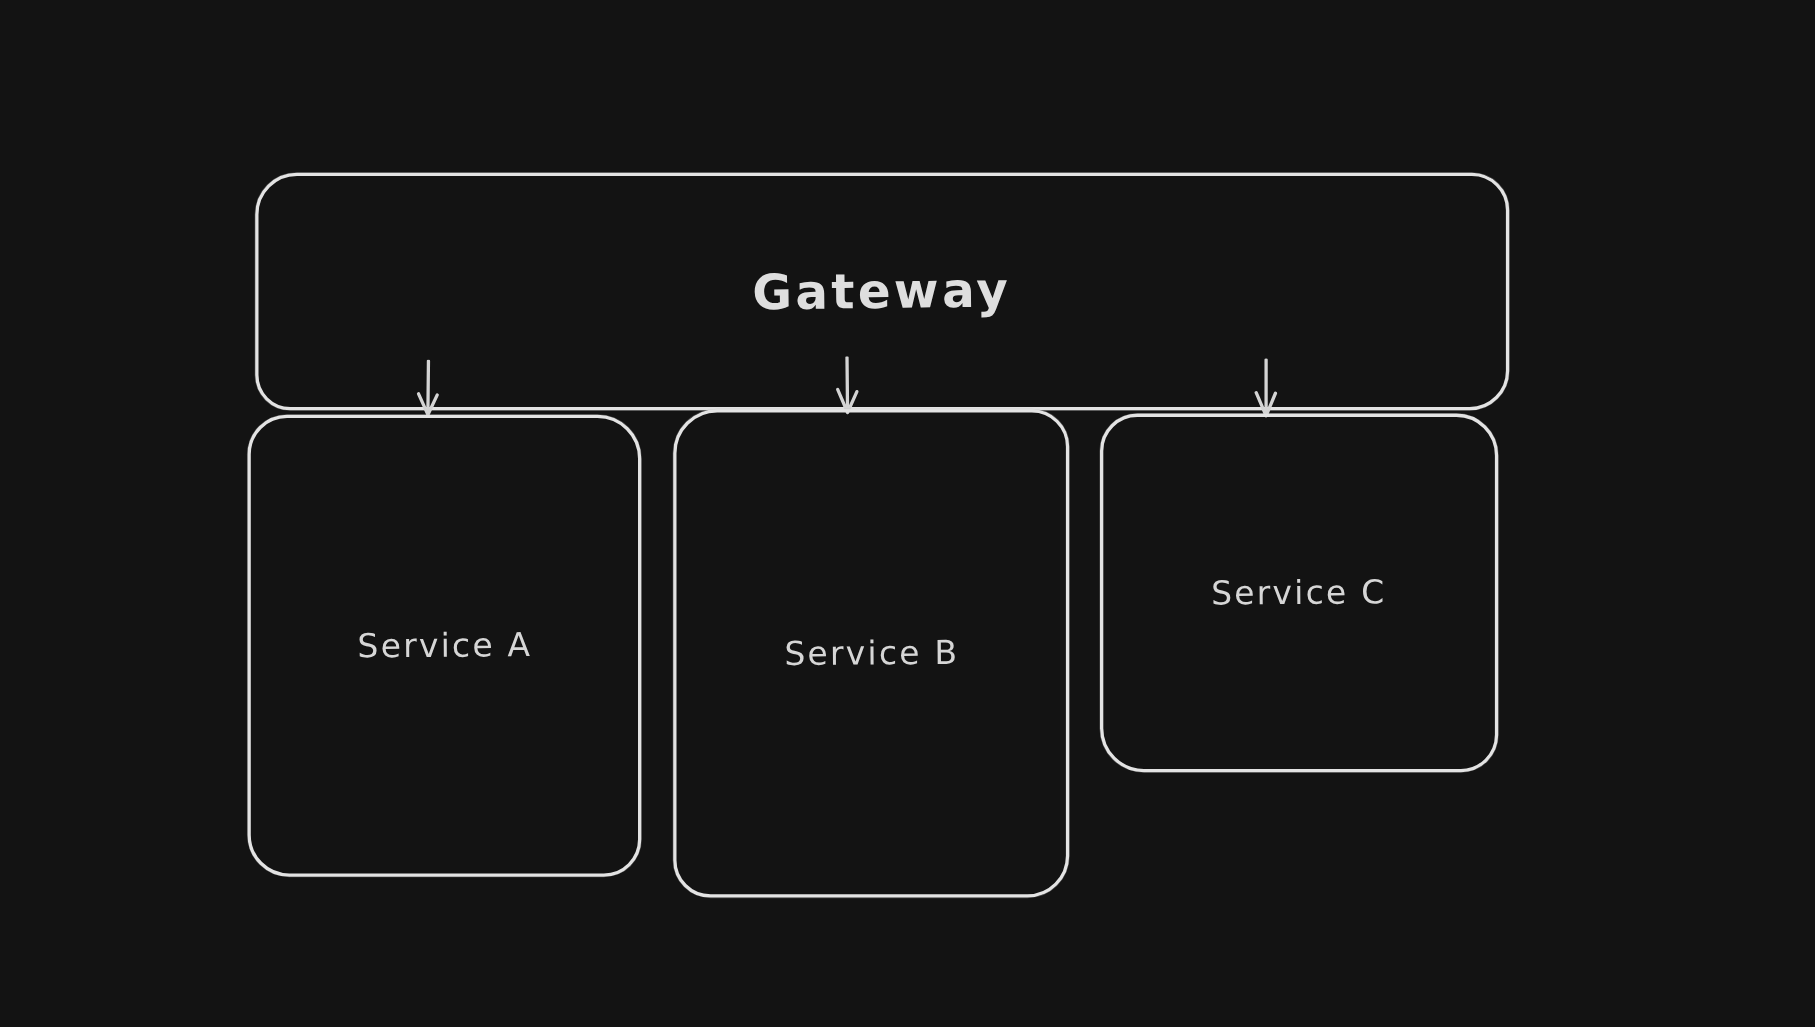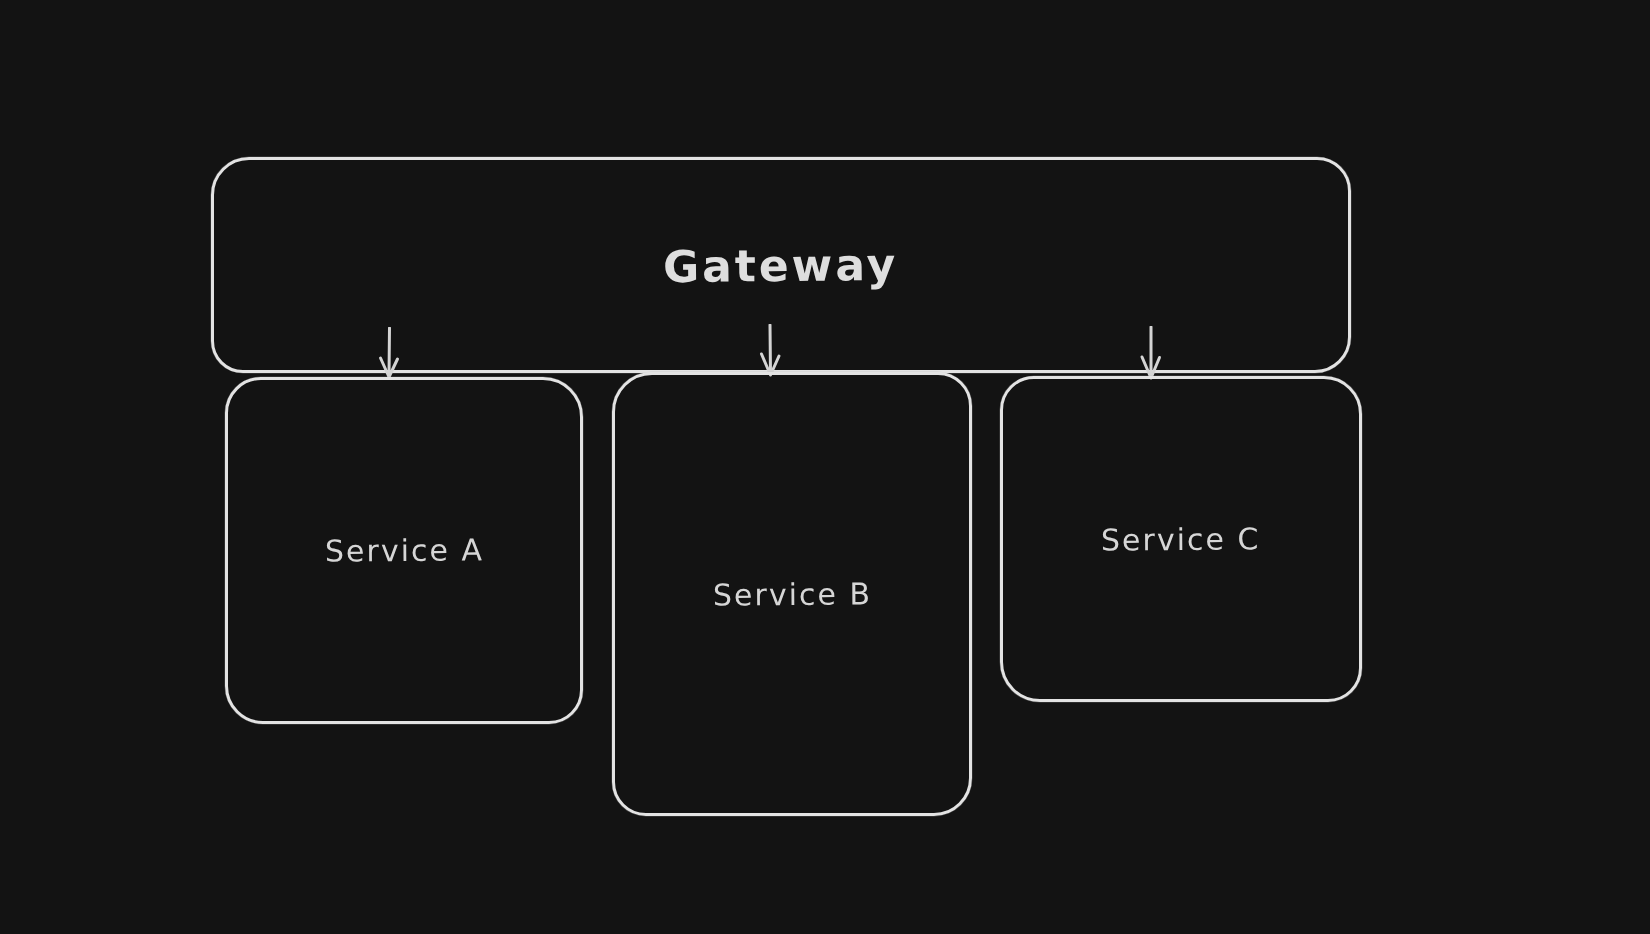--- a/index.html
+++ b/index.html
@@ -21,39 +21,39 @@
     position: absolute;
     border: 3px solid #e3e3e3;
     box-sizing: border-box;
     display: flex;
     align-items: center;
     justify-content: center;
     background: transparent;
     box-shadow: 0 0 0 0.5px rgba(180,180,180,0.35);
   }
   .node-gateway {
-    left: 211px;
+    left: 232px;
     top: 157px;
     width: 1140px;
     height: 216px;
     border-radius: 38px 34px 36px 32px;
   }
   .gateway-label {
     color: #dedede;
     font-size: 44px;
     font-weight: 700;
     letter-spacing: 3px;
     transform: rotate(-0.6deg);
     white-space: nowrap;
   }
   .node-service-a {
     left: 225px;
     top: 377px;
     width: 358px;
-    height: 347px;
+    height: 420px;
     border-radius: 36px 40px 34px 38px;
     align-items: center;
   }
   .node-service-b {
     left: 612px;
     top: 372px;
     width: 360px;
     height: 444px;
     border-radius: 40px 34px 38px 34px;
   }

